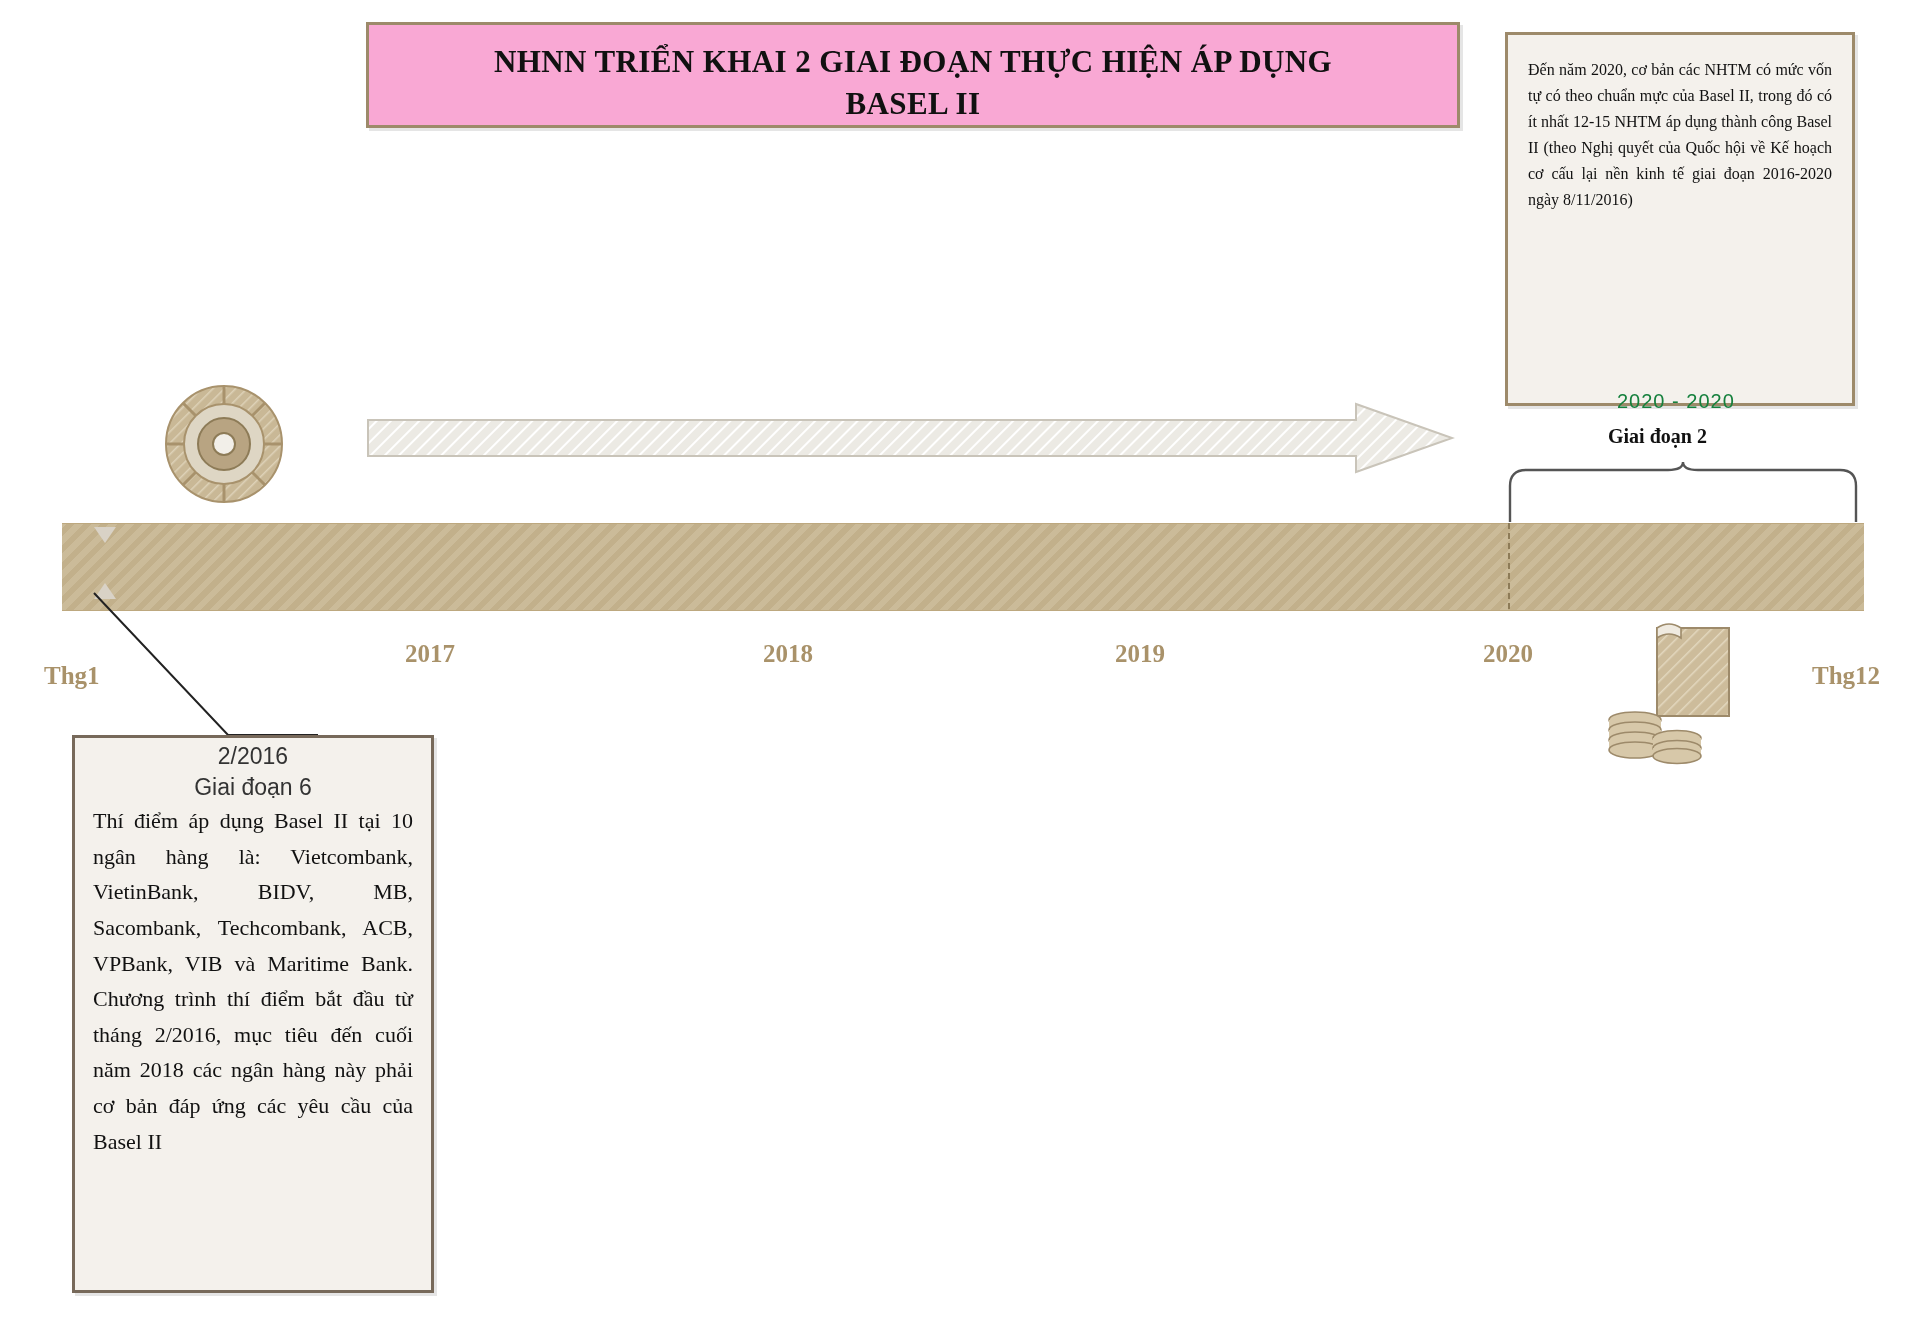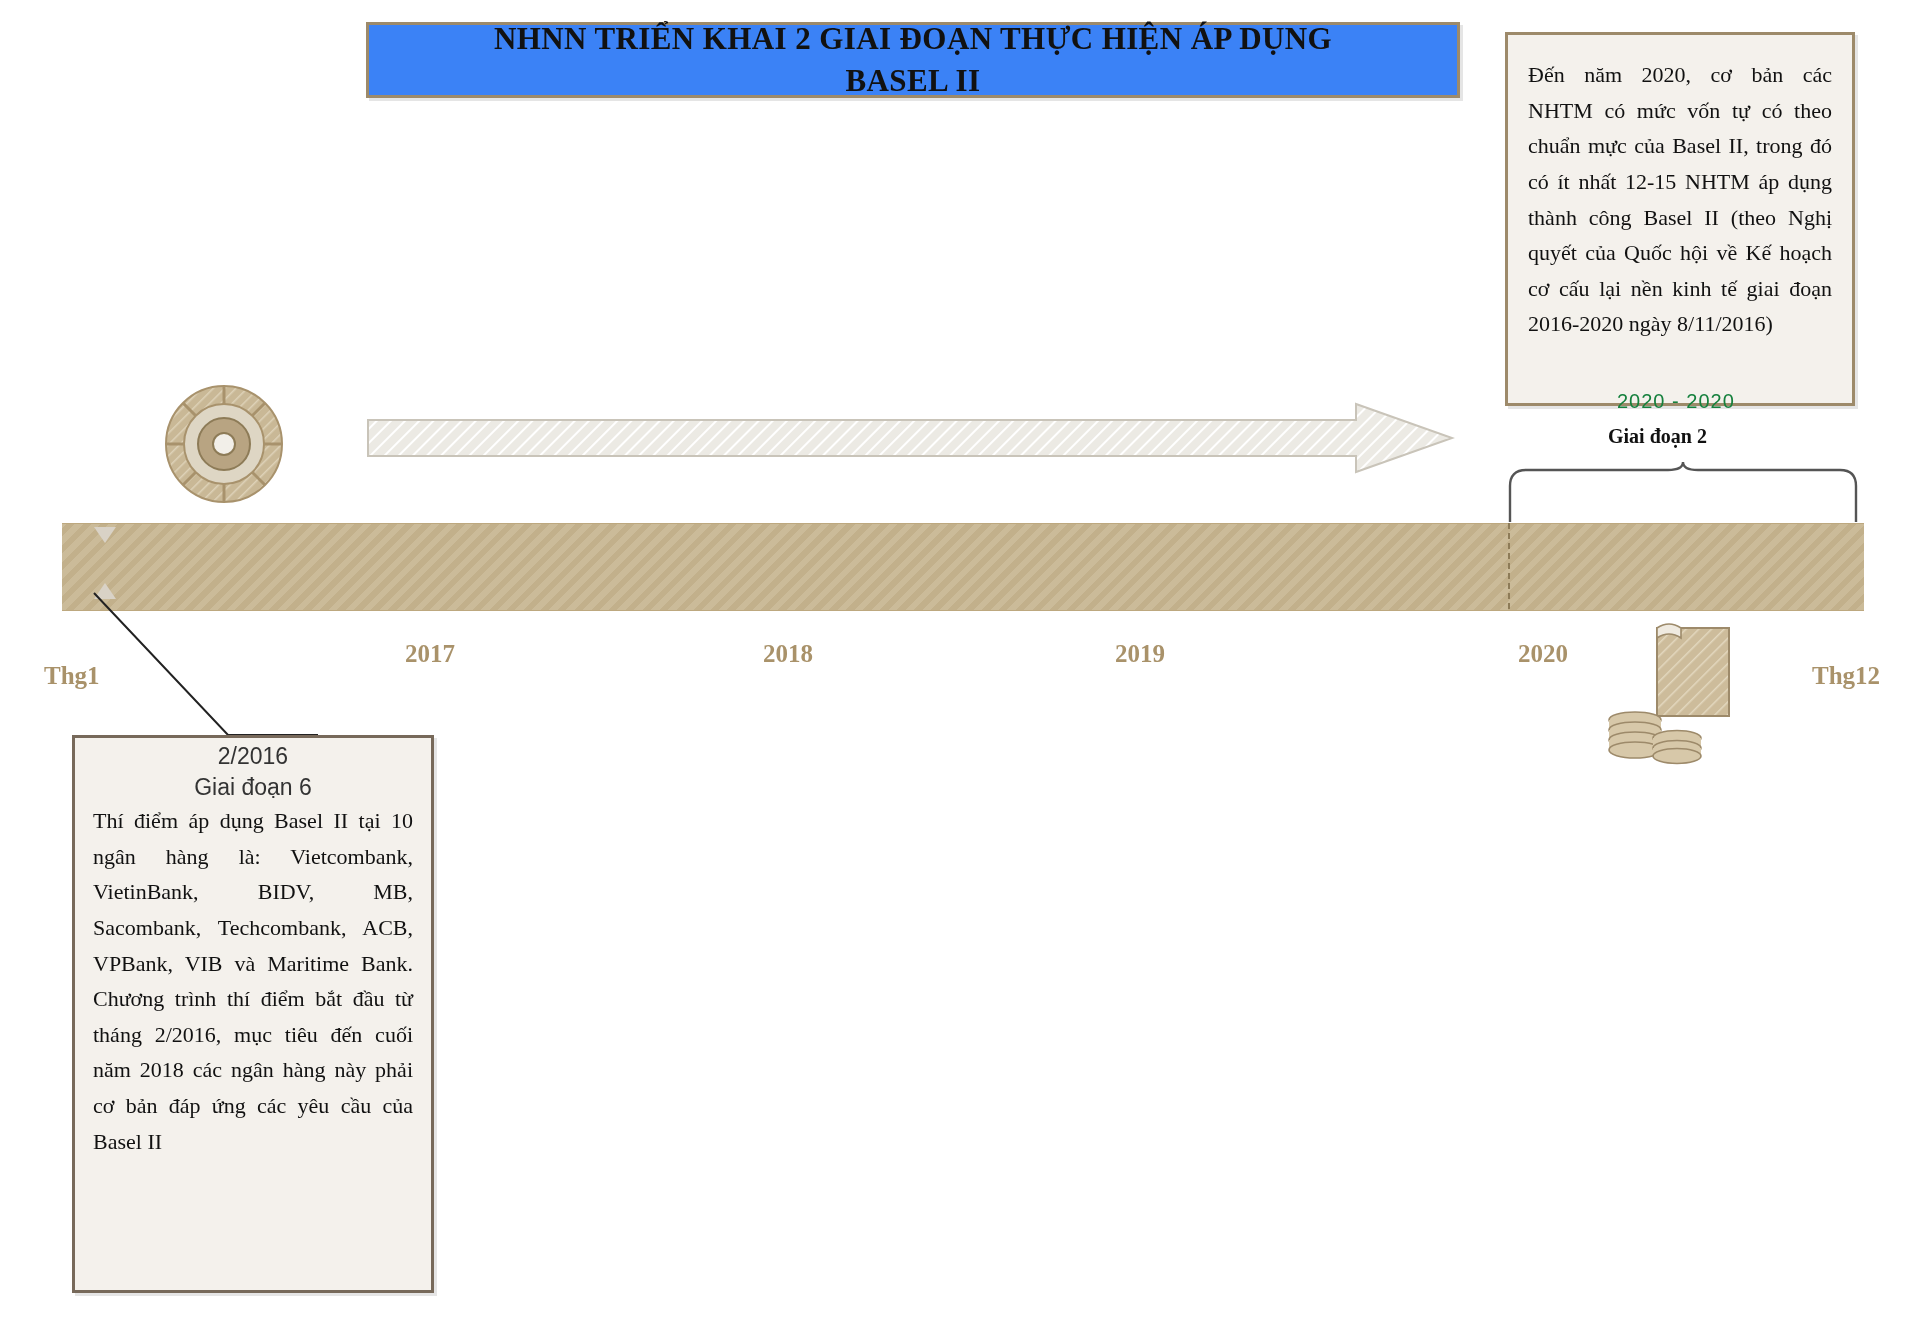--- a/index.html
+++ b/index.html
@@ -15,26 +15,26 @@
     font-family: "Liberation Serif", serif;
     color: #111111;
   }
 
   
   .title-box {
     position: absolute;
     left: 366px;
     top: 22px;
     width: 1094px;
-    height: 76px;
-    background: #3b82f6;
+    height: 106px;
+    background: #f9a8d4;
     border: 3px solid #9d8a6a;
     box-sizing: border-box;
     display: flex;
-    align-items: center;
+    align-items: flex-end;
     justify-content: center;
     text-align: center;
     box-shadow: 3px 3px 0 rgba(0,0,0,0.10);
   }
   .title-text {
     font-family: "Liberation Serif", serif;
     font-weight: bold;
     font-size: 31px;
     line-height: 1.35;
     letter-spacing: 0.4px;
@@ -50,21 +50,21 @@
     width: 350px;
     height: 374px;
     background: #f4f1ec;
     border: 3px solid #9d8a6a;
     box-sizing: border-box;
     padding: 22px 20px 16px 20px;
     box-shadow: 3px 3px 0 rgba(0,0,0,0.10);
   }
   .callout-right p {
     margin: 0;
-    font-size: 22px;
+    font-size: 16px;
     line-height: 1.62;
     text-align: justify;
     text-align-last: left;
     color: #111111;
   }
   .ghost-label {
     position: absolute;
     left: 1617px;
     top: 390px;
     font-size: 20px;
@@ -277,21 +277,21 @@
 
 <div class="timeline-bar"></div>
 <div class="timeline-divider" style="left:1508px;"></div>
 
 <div class="tick-tri tri-down" style="left:94px; top:527px;"></div>
 <div class="tick-tri tri-up" style="left:94px; top:583px;"></div>
 
 <div class="year-label" style="left:370px; top:640px;">2017</div>
 <div class="year-label" style="left:728px; top:640px;text-align:center;">2018</div>
 <div class="year-label" style="left:1080px; top:640px;">2019</div>
-<div class="year-label" style="left:1448px; top:640px;text-align:right;">2020</div>
+<div class="year-label" style="left:1448px; top:640px;">2020</div>
 
 <div class="edge-label" style="left:44px; top:662px;">Thg1</div>
 <div class="edge-label" style="left:1812px; top:662px;">Thg12</div>
 
 <div class="coins-wrap">
   <svg width="140" height="150" viewBox="0 0 140 150" xmlns="http://www.w3.org/2000/svg">
     <defs>
       <pattern id="billhatch" width="9" height="9" patternTransform="rotate(45)" patternUnits="userSpaceOnUse">
         <rect width="9" height="9" fill="#cdbc9b"></rect>
         <line x1="0" y1="0" x2="0" y2="9" stroke="#e3d8bf" stroke-width="3"></line>

